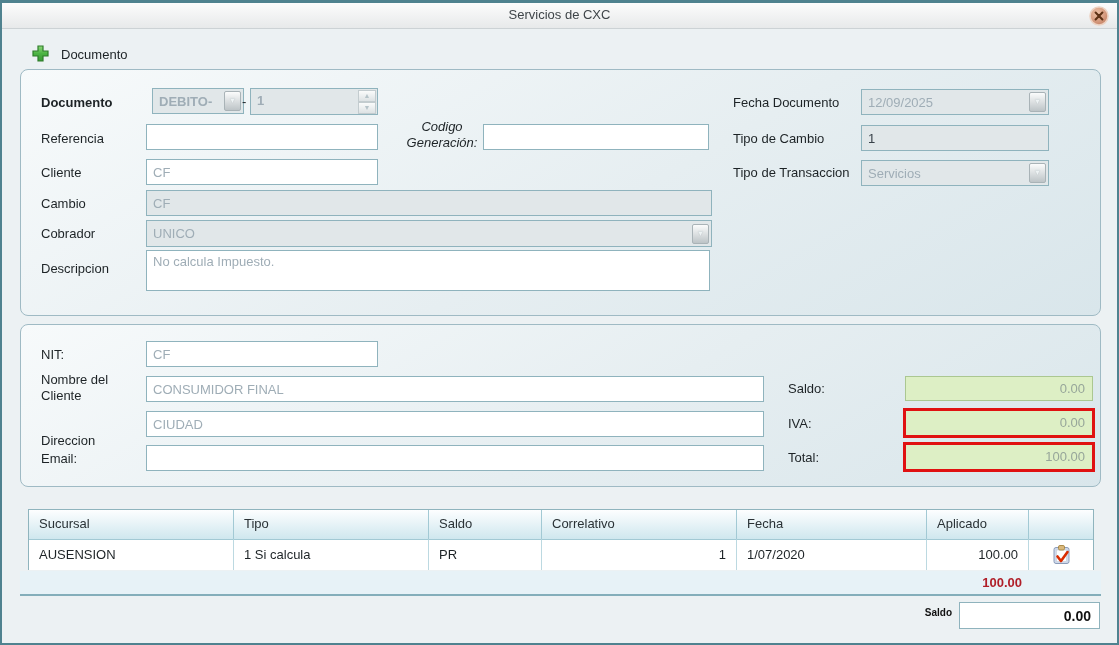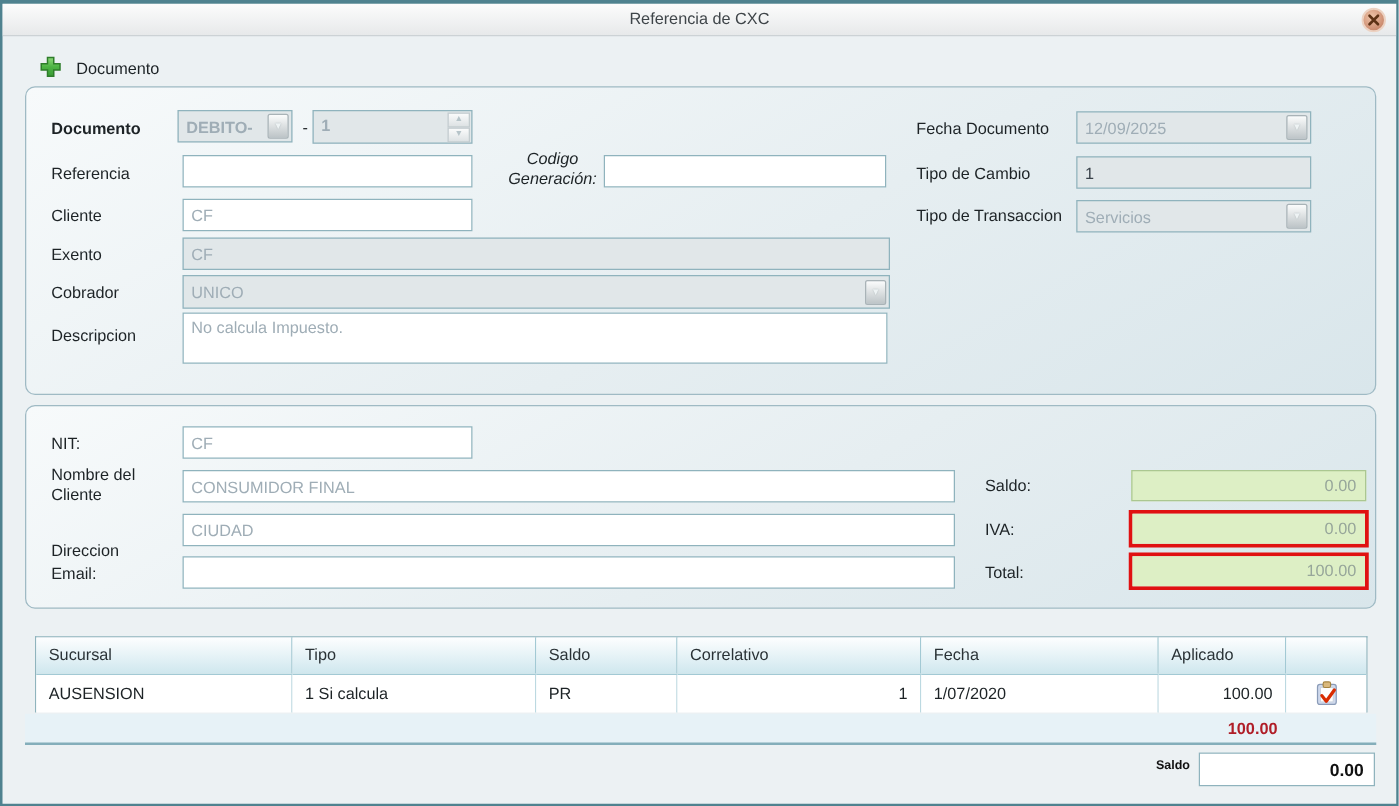--- a/index.html
+++ b/index.html
@@ -113,21 +113,21 @@
   }
   .col-w0{width:205px;} .col-w1{width:195px;} .col-w2{width:113px;}
   .col-w3{width:195px;} .col-w4{width:190px;} .col-w5{width:102px;} .col-w6{width:64px;}
 </style>
 </head>
 <body>
 
 <div id="dialog">
 
   <div id="titlebar">
-    <div id="title">Referencia de CXC</div>
+    <div id="title">Servicios de CXC</div>
     <div id="close-btn">
       <svg width="20" height="20" viewBox="0 0 20 20">
         <defs>
           <radialGradient id="cg" cx="40%" cy="35%" r="75%">
             <stop offset="0%" stop-color="#eec3a8"></stop>
               <stop offset="70%" stop-color="#d09276"></stop>
               <stop offset="100%" stop-color="#bd7c5f"></stop>
           </radialGradient>
         </defs>
         <circle cx="10" cy="10" r="9" fill="url(#cg)" stroke="#ecd2c2" stroke-width="1.6"></circle>
@@ -146,21 +146,21 @@
         </linearGradient>
       </defs>
       <path d="M7 2 h5 v5 h5 v5 h-5 v5 H7 v-5 H2 V7 h5 z" fill="url(#pg)" stroke="#2e7d2a" stroke-width="1.2"></path>
     </svg>
   </div>
   <div class="hdr-label">Documento</div>
 
   <div class="panel" id="panel-doc">
 
     <div class="lbl b" style="left:20px;top:25px;">Documento</div>
-    <div class="sel" style="left:121px;top:18px;width:92px;">
+    <div class="sel" style="left:131px;top:18px;width:92px;">
       <span class="sel-txt b">DEBITO-</span>
       <span class="sel-btn">▼</span>
     </div>
     <div class="lbl" style="left:221px;top:24px;">-</div>
     <div class="spin" style="left:229px;top:18px;">
       <span class="spin-txt">1</span>
       <span class="spin-btns">
         <span class="spin-btn">▲</span>
         <span class="spin-btn">▼</span>
       </span>
@@ -183,21 +183,21 @@
 
     <div class="lbl" style="left:20px;top:95px;">Cliente</div>
     <input class="inp" style="left: 125px; top: 89px; width: 232px;" value="CF">
 
     <div class="lbl" style="left:712px;top:95px;">Tipo de Transaccion</div>
     <div class="sel" style="left:840px;top:90px;width:188px;">
       <span class="sel-txt">Servicios</span>
       <span class="sel-btn">▼</span>
     </div>
 
-    <div class="lbl" style="left:20px;top:126px;">Exento</div>
+    <div class="lbl" style="left:20px;top:126px;">Cambio</div>
     <input class="inp dis" style="left: 125px; top: 120px; width: 566px;" value="CF">
 
     <div class="lbl" style="left:20px;top:156px;">Cobrador</div>
     <div class="sel" style="left:125px;top:150px;width:566px;height:27px;">
       <span class="sel-txt">UNICO</span>
       <span class="sel-btn">▼</span>
     </div>
 
     <div class="lbl" style="left:20px;top:191px;">Descripcion</div>
     <textarea class="tarea" style="left: 125px; top: 180px; width: 564px; height: 41px;">No calcula Impuesto.</textarea>

